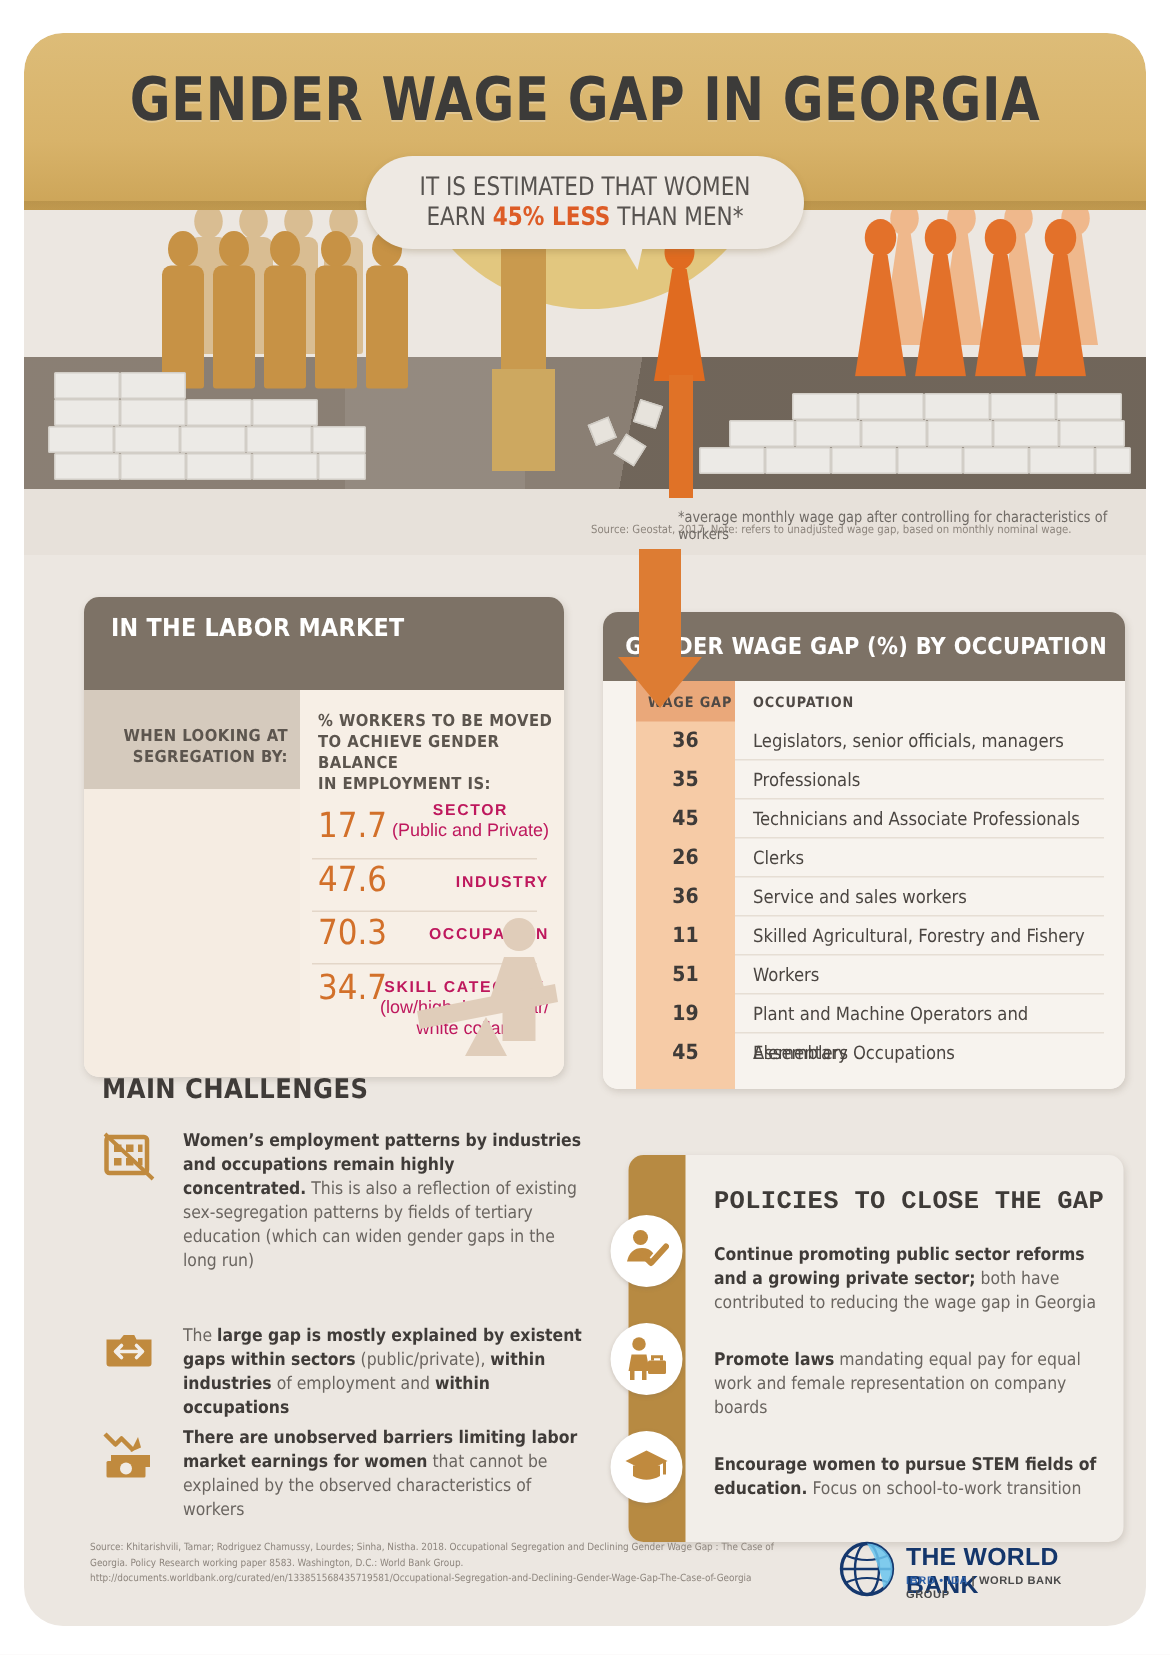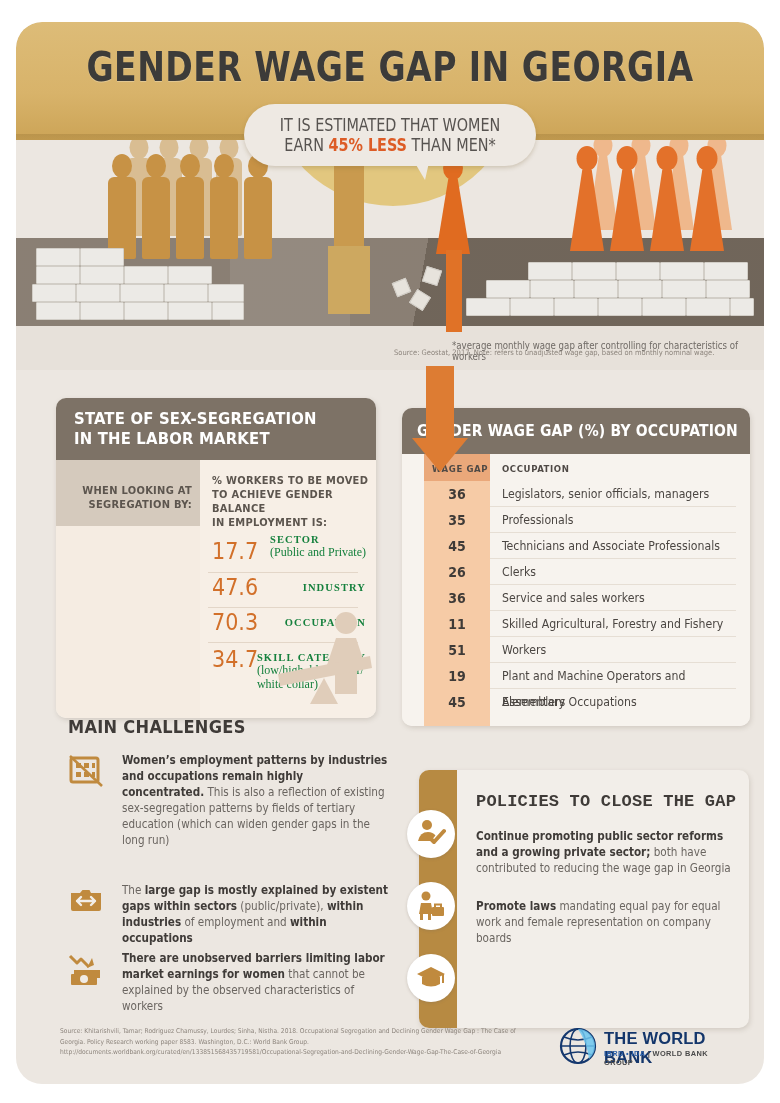--- a/index.html
+++ b/index.html
@@ -172,23 +172,23 @@
   .lp-grid { position: absolute; left: 0; top: 62px; width: 320px; height: 258px; }
   .lp-colL { position: absolute; left: 0; top: 0; width: 144px; height: 258px; background:#f5ece2; }
   .lp-colL-head { position: absolute; left: 0; top: 0; width: 144px; height: 66px; background:#d5cabd; }
   .lp-colR { position: absolute; left: 144px; top: 0; width: 176px; height: 258px; background:#f7efe6; }
   .lp-head-txt {
     font-family: "DejaVu Sans Condensed","Liberation Sans", sans-serif;
     font-weight: 700; font-size: 11px; color:#5c554e; line-height: 14px;
     letter-spacing: 0.3px;
   }
   .lp-label {
-    position: absolute; right: 10px; text-align: left;
-    font-family: Liberation Serif, serif;
-    color: #15803d;
+    position: absolute; right: 10px; text-align: center;
+    font-family: Liberation Sans, sans-serif;
+    color: #be185d;
   }
   .lp-label .cap { font-weight: 700; font-size: 10.5px; letter-spacing: 1.1px; display:block; }
   .lp-label .sub { font-weight: 400; font-size: 12px; line-height: 14px; display:block; }
   .lp-value {
     position: absolute; left: 156px;
     font-family: "DejaVu Sans Condensed","Liberation Sans", sans-serif;
     font-weight: 400; font-size: 23px; color: #d2702a;
   }
   .lp-rule { position: absolute; left: 152px; width: 150px; height: 1px; background:#e3d6c8; }
 
@@ -455,21 +455,20 @@
     </div>
     <div class="bubble-tail"></div>
 
     <div class="downarrow" style="left:396px;top:344px;width:56px;height:108px;">
       <div class="stem"></div>
       <div class="head"></div>
     </div>
 
     <div class="panel" id="left-panel">
       <div class="panel-head">
-        <div>STATE OF SEX-SEGREGATION</div>
         <div>IN THE LABOR MARKET</div>
       </div>
       <div class="lp-grid">
         <div class="lp-colL"></div>
         <div class="lp-colR"></div>
         <div class="lp-colL-head"></div>
 
         <div class="lp-head-txt" style="position:absolute;left:8px;top:24px;width:128px;text-align:right;">
           <span>WHEN LOOKING AT</span><br>
           <span>SEGREGATION BY:</span>
@@ -631,20 +630,25 @@
           <b>Continue promoting public sector reforms and a growing private sector;</b><span> both have contributed to reducing the wage gap in Georgia</span>
         </div>
       </div>
 
       <div class="pol-item" style="top:128px;">
         <div class="pol-text">
           <b>Promote laws</b><span> mandating equal pay for equal work and female representation on company boards</span>
         </div>
       </div>
 
+      <div class="pol-item" style="top:198px;">
+        <div class="pol-text">
+          <b>Encourage women to pursue STEM fields of education.</b><span> Focus on school-to-work transition</span>
+        </div>
+      </div>
     </div>
 
     <div class="pol-circle" style="left:391px;top:788px;">
       <svg width="30" height="30" viewBox="0 0 30 30">
         <circle cx="11" cy="6" r="5" fill="#c08a3e"></circle>
         <path d="M2 22 q2-9 10-9 q5 0 7.5 3.5 L15 22 z" fill="#c08a3e"></path>
         <path d="M13 18 l5 5 l10-11" stroke="#c08a3e" stroke-width="4" fill="none" stroke-linecap="round" stroke-linejoin="round"></path>
       </svg>
     </div>
     <div class="pol-circle" style="left:391px;top:860px;">

